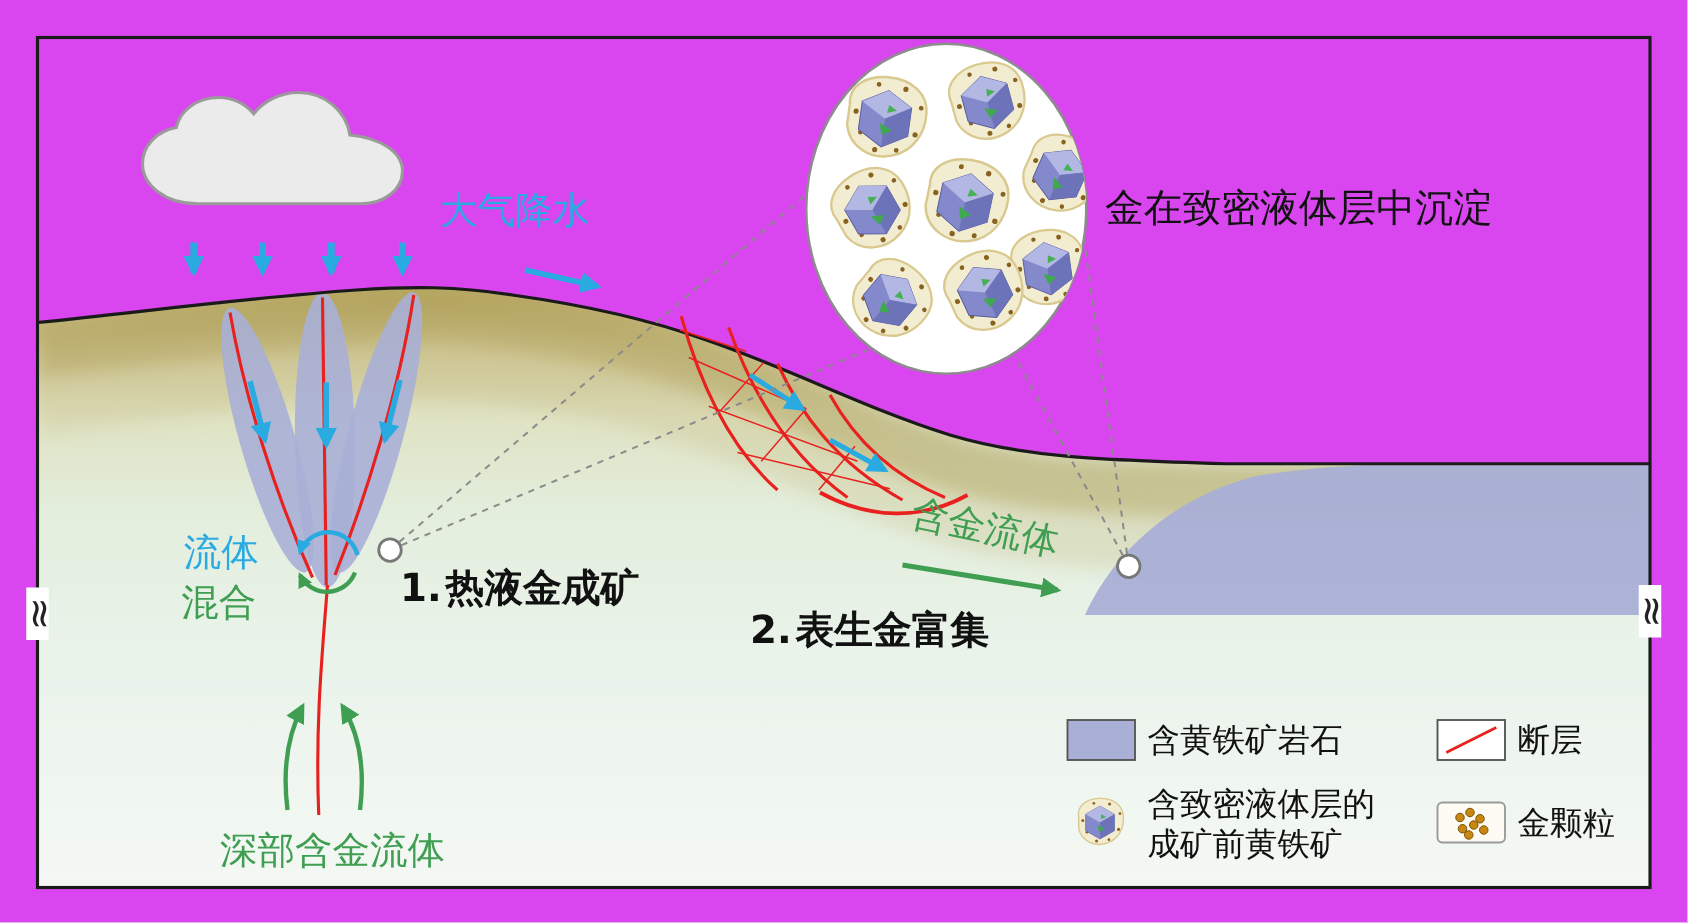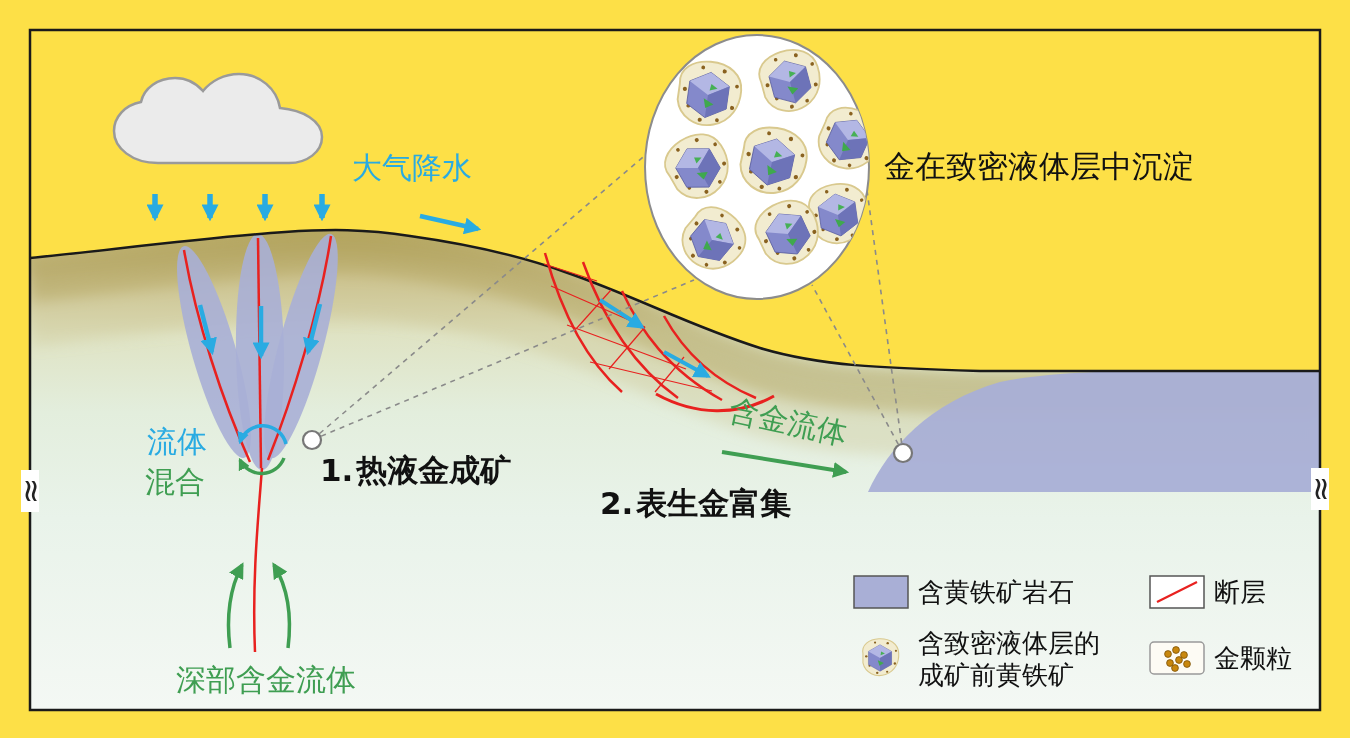--- a/index.html
+++ b/index.html
@@ -1,16 +1,16 @@
 <!DOCTYPE html>
 <html><head>
 <meta charset="utf-8">
 <style>
   html,body{margin:0;padding:0;background:#fff;}
-  .canvas{position:relative;width:1350px;height:738px;background:#fde047;overflow:hidden;
+  .canvas{position:relative;width:1350px;height:738px;background:#d946ef;overflow:hidden;
           font-family:"DejaVu Sans","Liberation Sans",sans-serif;}
   .canvas svg{position:absolute;left:0;top:0;}
   svg text{font-family:"DejaVu Sans","Liberation Sans",sans-serif;}
 </style>
 </head>
 <body>
 
 <div class="canvas">
 <svg width="1350" height="738" viewBox="0 0 1350 738">
 

